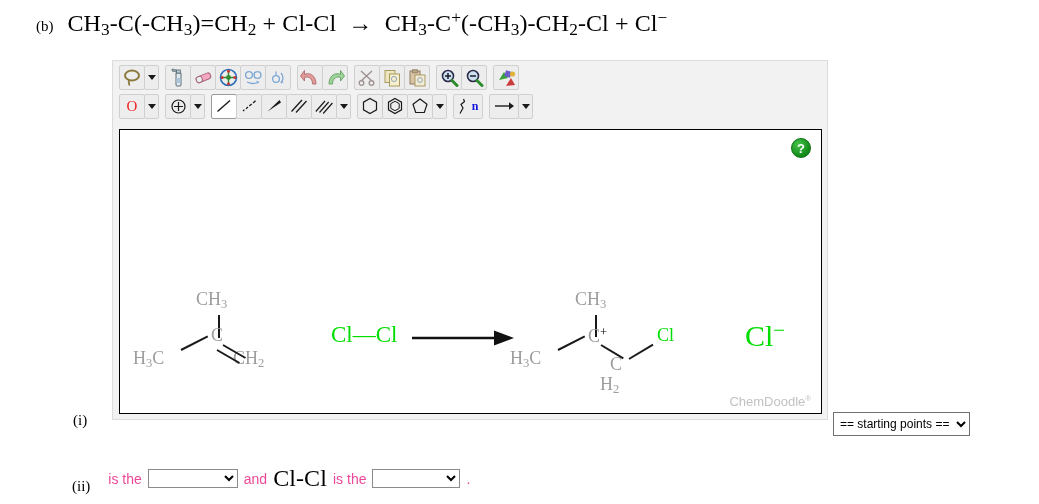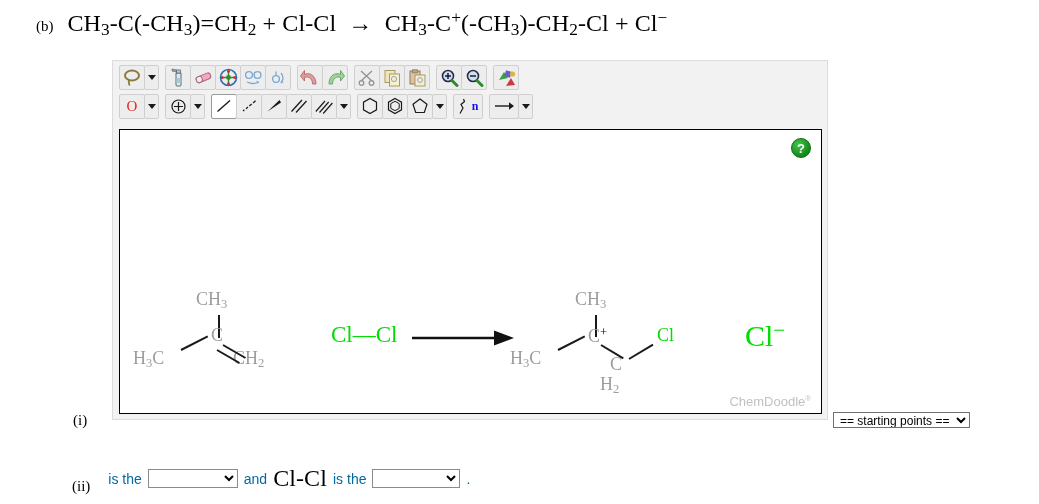--- a/index.html
+++ b/index.html
@@ -30,21 +30,21 @@
   .formula {
     font-family: "Liberation Serif", serif;
     font-size: 24px;
     letter-spacing: 0.1px;
   }
   .formula sub { font-size: 0.72em; vertical-align: -0.22em; }
   .formula sup { font-size: 0.72em; vertical-align: 0.45em; }
   .plainword {
     font-family: "Liberation Sans", sans-serif;
     font-size: 14px;
-    color: #0369a1;
+    color: #ec4899;
   }
 
   #eq-b { top: 8px; left: 36px; }
   #eq-b .qlabel { margin-right: 14px; }
 
   #row-ii { top: 462px; left: 72px; display: flex; align-items: center; }
   #row-ii .qlabel { margin-right: 12px; margin-top: 16px; }
   #row-ii .plainword { margin: 0 6px; }
 
   .blank-select {
@@ -199,21 +199,21 @@
   .bond {
     position: absolute;
     background: #1a1a1a;
   }
 
   #starting-points {
     position: absolute;
     left: 833px;
     top: 412px;
     width: 137px;
-    height: 16px;
+    height: 24px;
     font-family: "Liberation Sans", sans-serif;
     font-size: 12px;
     border: 1px solid #707070;
     background: #ffffff;
     color: #000;
     padding: 0 2px;
   }
 
   #label-i {
     position: absolute;

